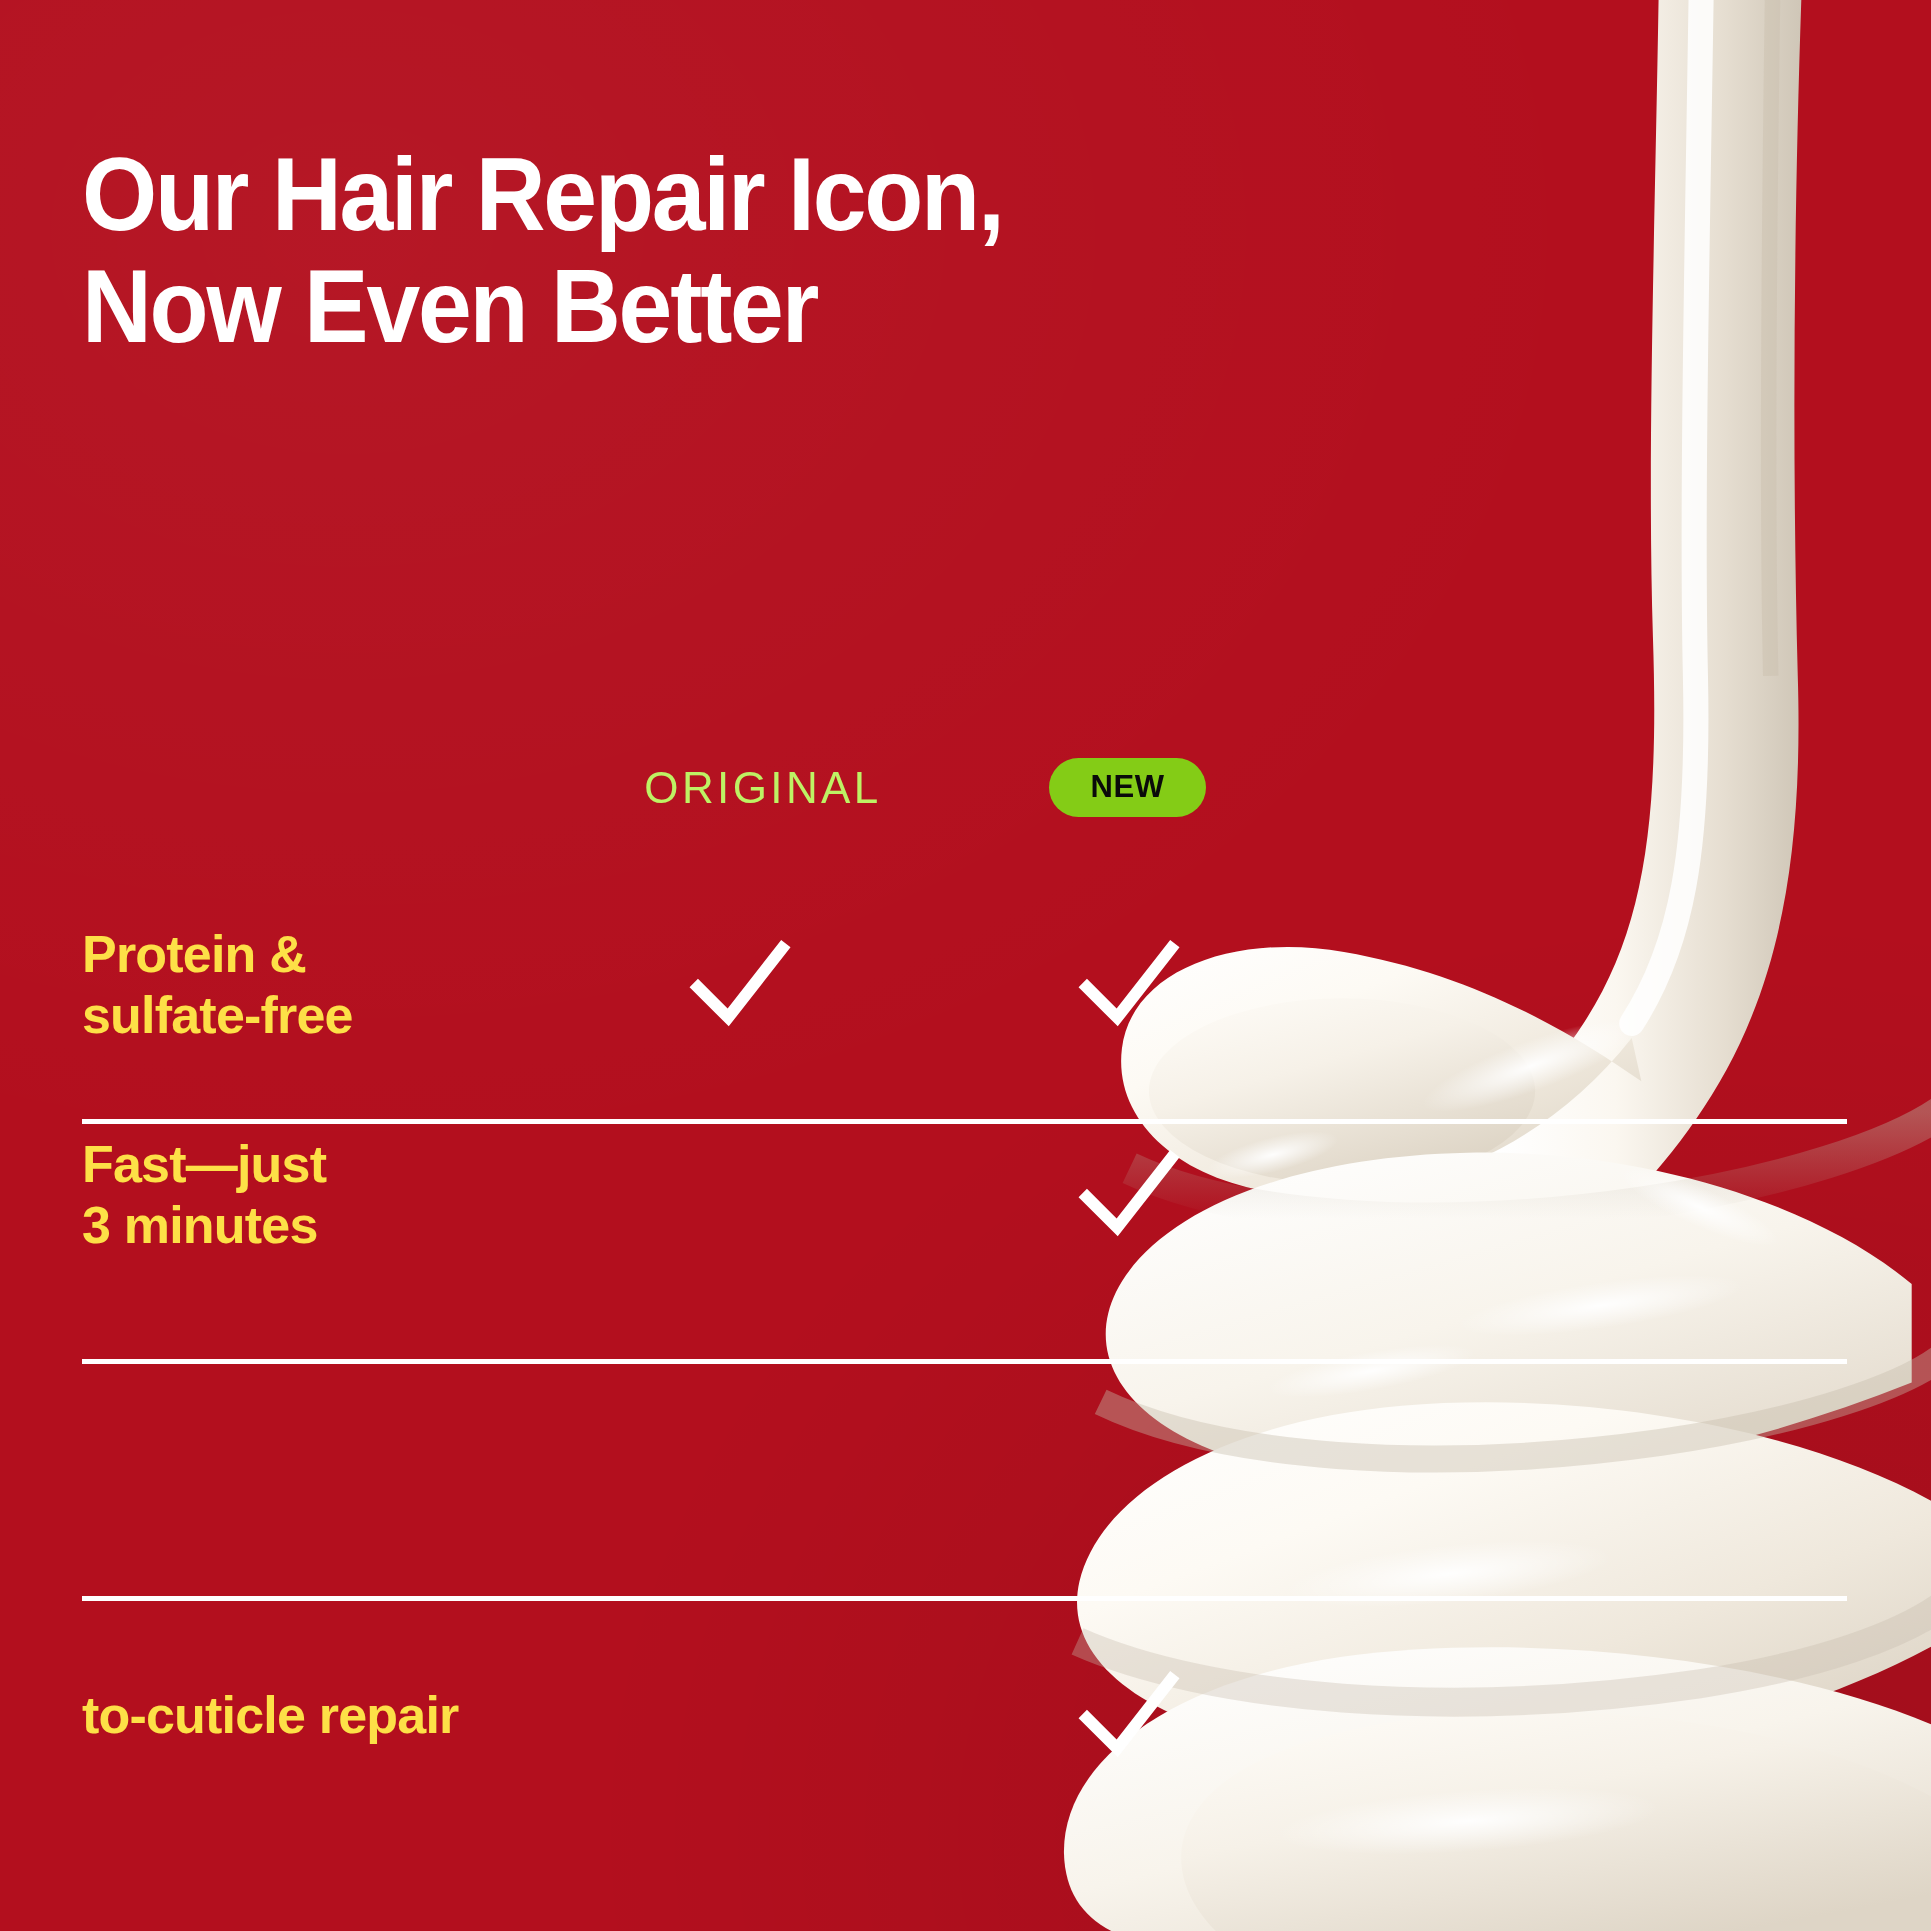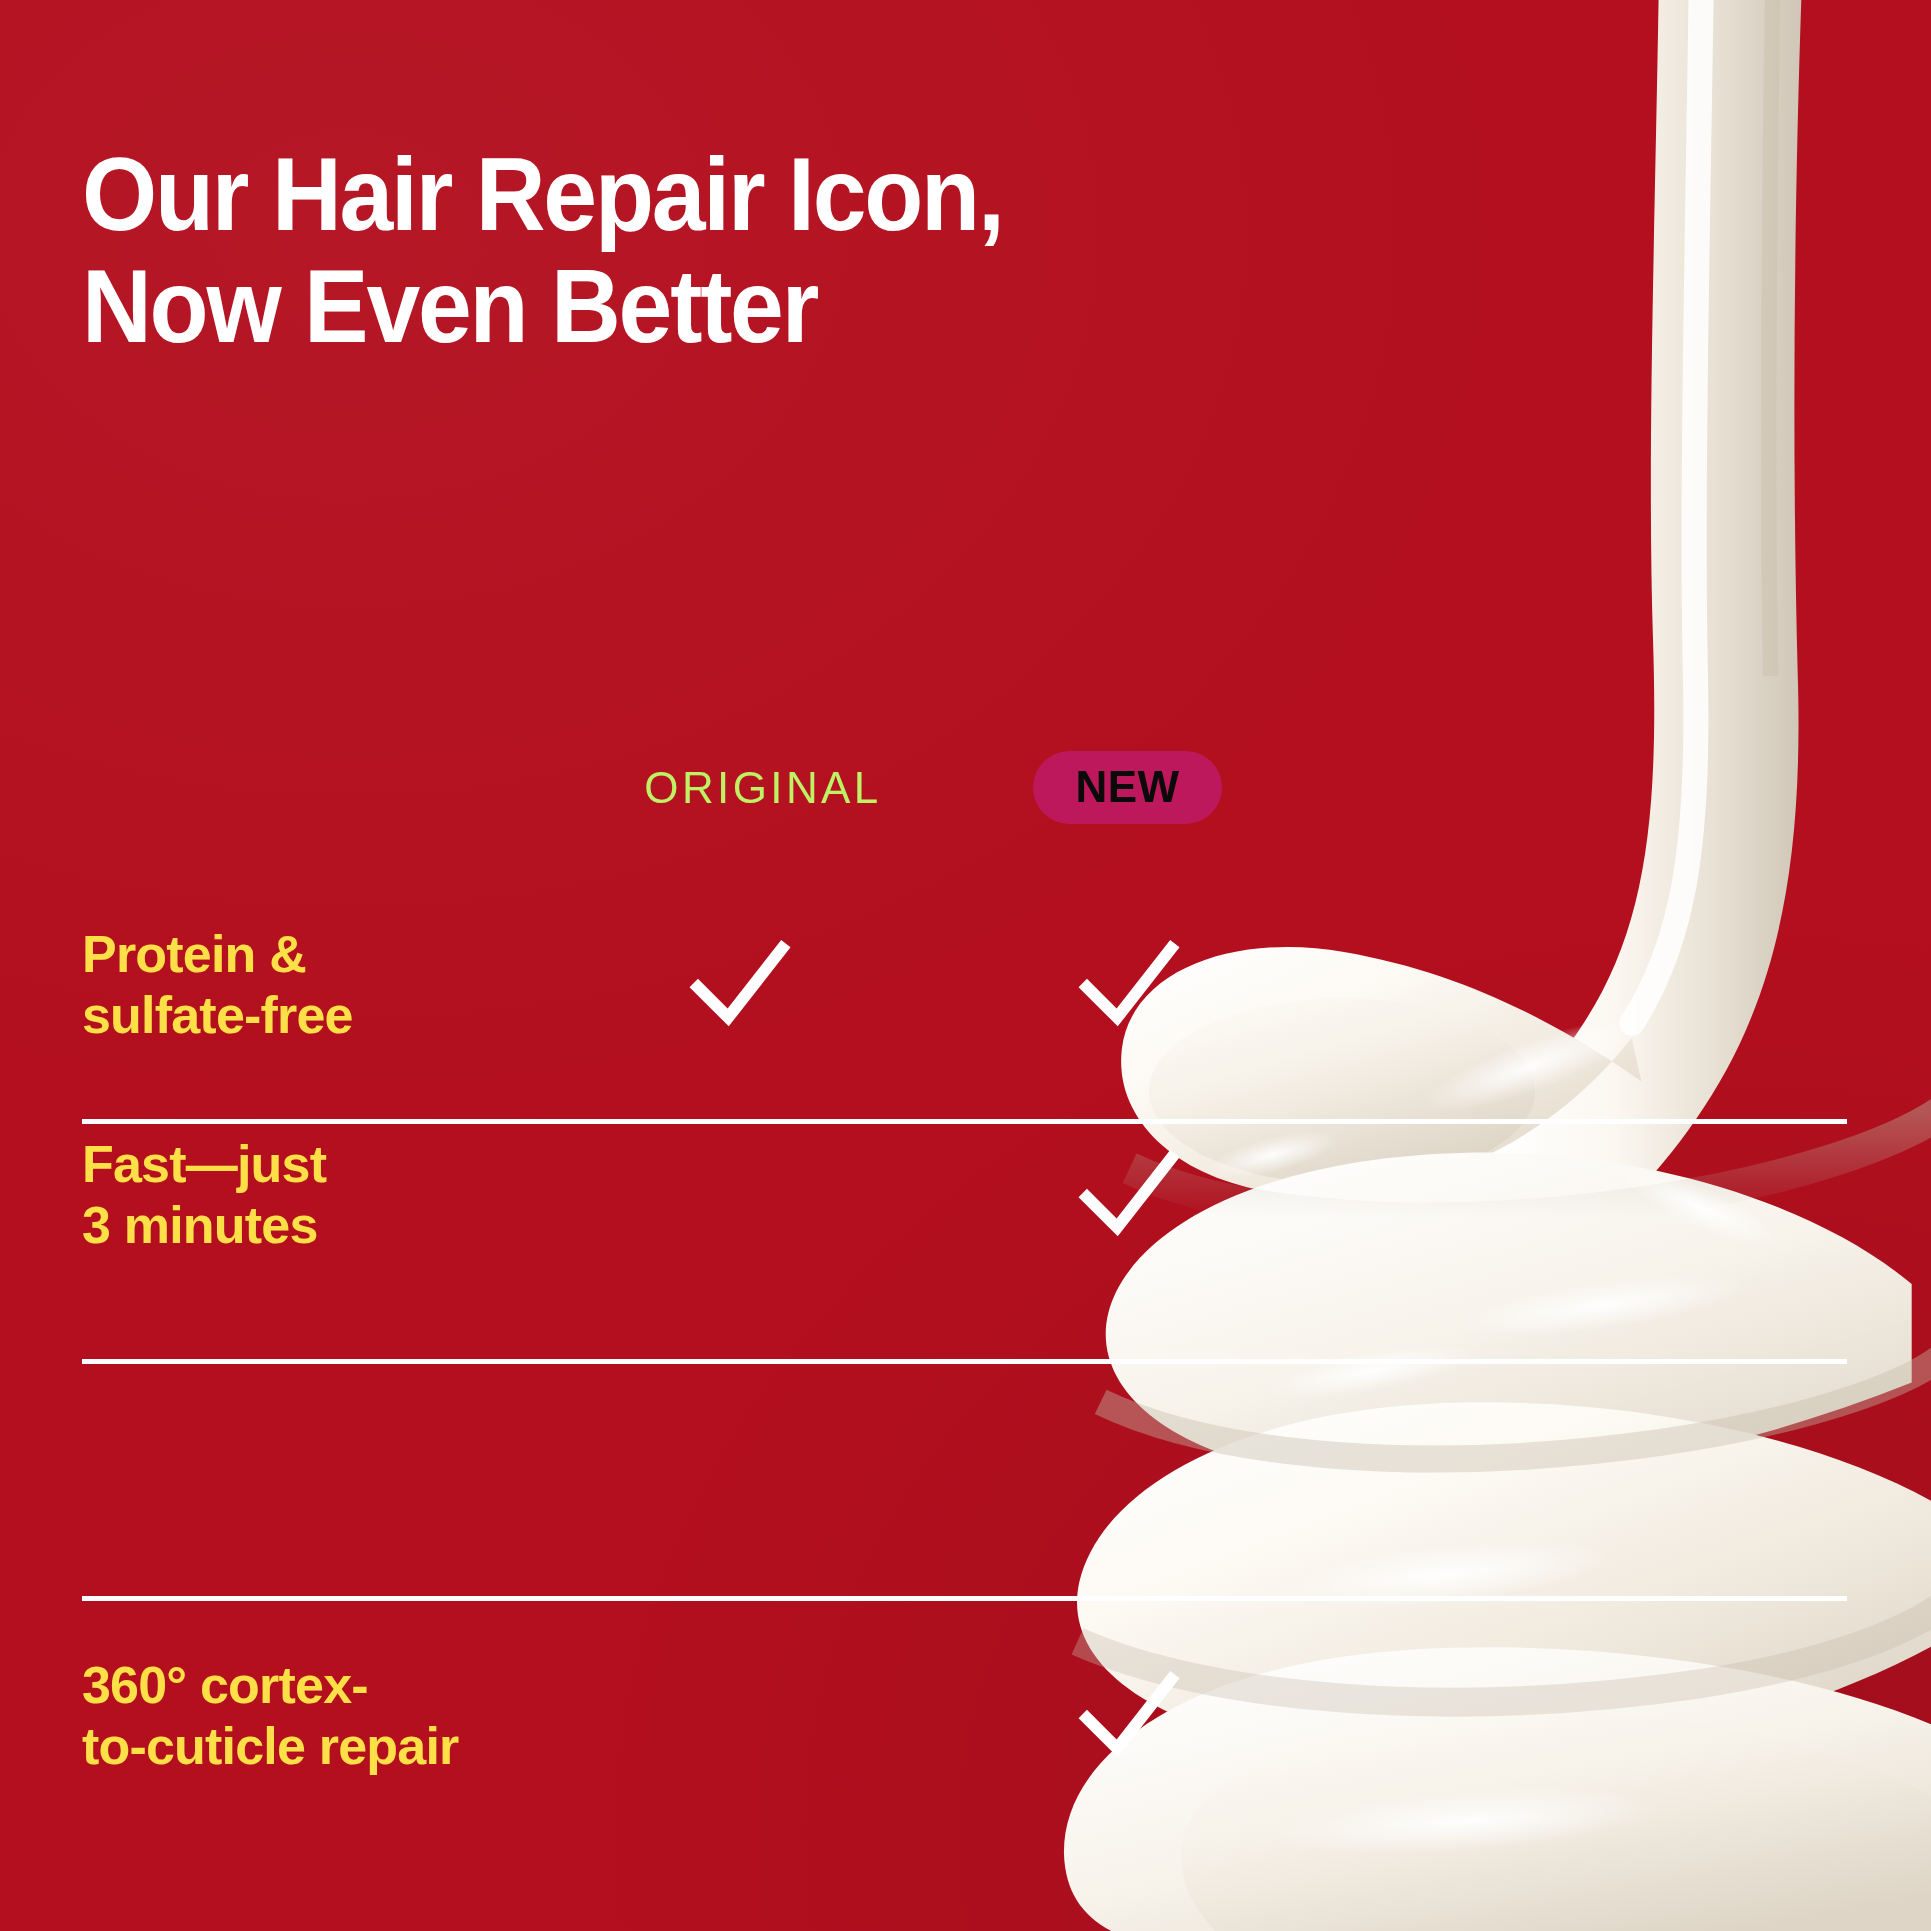--- a/index.html
+++ b/index.html
@@ -67,23 +67,23 @@
     color: #bef264;
     font-size: 44px;
     font-weight: 400;
     letter-spacing: 3.4px;
   }
   .col-head-new {
     left: 1004px;
     width: 247px;
   }
   .new-pill {
-    background: #be185d;
+    background: #84cc16;
     color: #0a0a0a;
-    font-size: 44px;
+    font-size: 31px;
     font-weight: 700;
     letter-spacing: 0.5px;
     border-radius: 965px;
     padding: 13.5px 42px 15.4px;
     line-height: 1;
     display: inline-block;
   }
 
   
   .row {
@@ -276,21 +276,20 @@
           <path d="M12 52 L40 80 L90 16" fill="none" stroke="#ffffff" stroke-width="11" stroke-linecap="square" stroke-linejoin="miter"></path>
         </svg>
     </div>
   </div>
   <div class="divider" style="top:1359px;"></div>
 
   <div class="divider" style="top:1596px;"></div>
 
   <div class="row" style="top:1614px;">
     <div class="row-label">
-      <span>360° cortex-</span>
       <span>to-cuticle repair</span>
     </div>
     <div class="check-cell col-original empty">
       
     </div>
     <div class="check-cell col-new">
       <svg viewBox="0 0 100 100" xmlns="http://www.w3.org/2000/svg">
           <path d="M12 52 L40 80 L90 16" fill="none" stroke="#ffffff" stroke-width="11" stroke-linecap="square" stroke-linejoin="miter"></path>
         </svg>
     </div>

